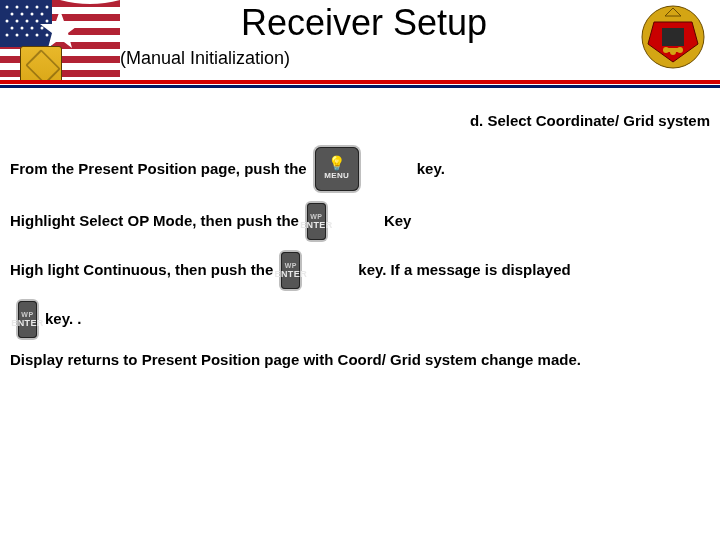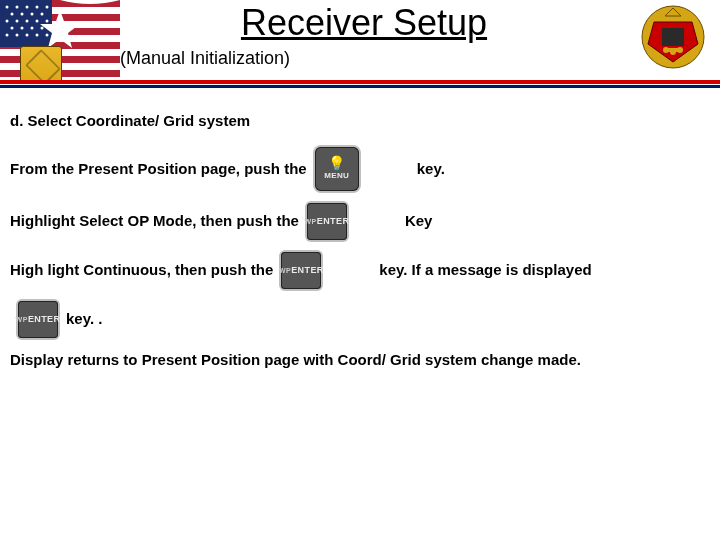--- a/index.html
+++ b/index.html
@@ -56,21 +56,20 @@
   .title {
     position: absolute;
     left: 108px;
     right: 100px;
     top: 2px;
     text-align: center;
     font-size: 36px;
     font-weight: 400;
     font-family: Arial, Helvetica, sans-serif;
     color: #000;
-    text-decoration: underline;
   }
   .subtitle {
     position: absolute;
     left: 120px;
     right: 100px;
     top: 48px;
     text-align: left;
     font-size: 18px;
     color: #000;
   }
@@ -85,42 +84,43 @@
   .hr-gap { background:#fff; height:1px; }
   .hr-blue { background:#001a66; height:3px; }
   .content {
     position: absolute;
     left: 10px;
     right: 10px;
     top: 112px;
     font-size: 15px;
     font-weight: bold;
     color: #000;
+    text-align: right;
   }
   .row {
     display: flex;
     align-items: center;
     margin-bottom: 12px;
     flex-wrap: wrap;
     line-height: 1.35;
   }
   .row .txt { font-weight: bold; }
   .keyimg {
     display: inline-block;
     vertical-align: middle;
     margin: 0 8px;
   }
   .keybox {
-    width: 40px;
+    width: 19px;
     height: 37px;
     background: #555;
     border-radius: 4px;
     box-shadow: inset 0 0 0 1px #222, 0 0 0 2px #bfbfbf;
     display: inline-flex;
-    flex-direction: row;
+    flex-direction: column;
     align-items: center;
     justify-content: center;
     font-weight: bold;
     color: #ddd;
     position: relative;
   }
   .key-menu {
     width: 44px; height: 44px;
     background:#555;
     border-radius:6px;

